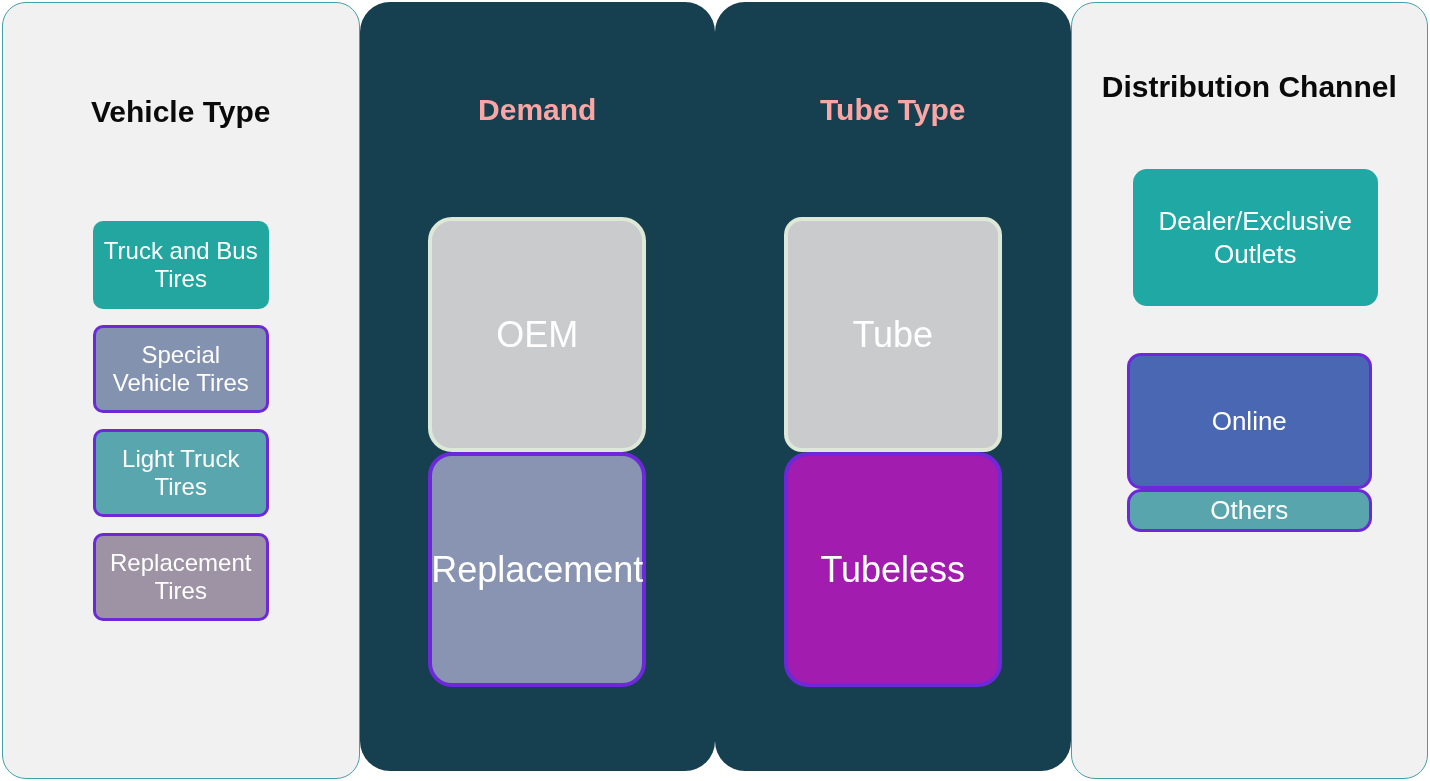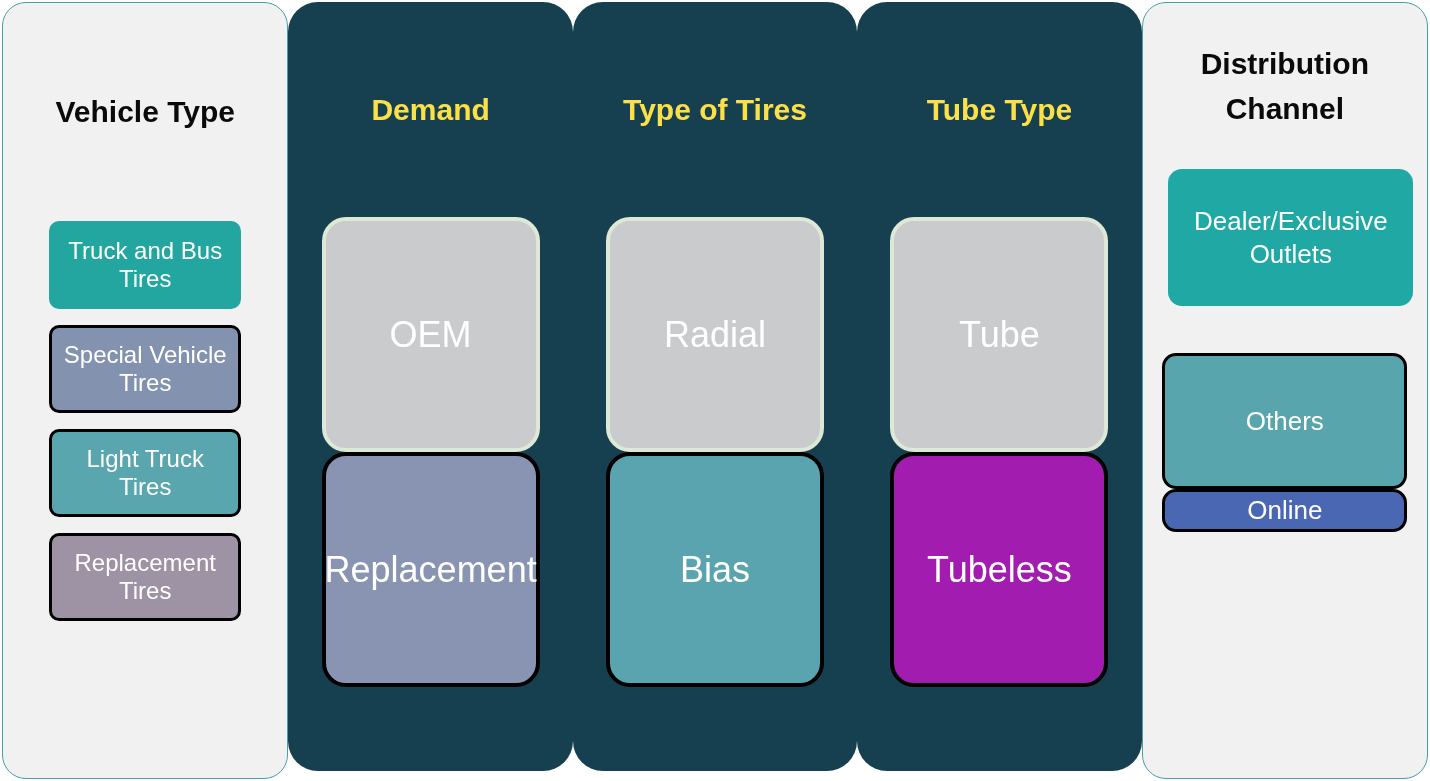--- a/index.html
+++ b/index.html
@@ -35,42 +35,42 @@
   .col-title {
     display: flex;
     align-items: center;
     justify-content: center;
     text-align: center;
     font-weight: 700;
     font-size: 30px;
     width: 100%;
   }
   .light .col-title { color: #0A0A0A; }
-  .dark .col-title { color: #fde047; }
+  .dark .col-title { color: #fca5a5; }
   .col-vehicle .col-title { height: 218px; }
   .dark .col-title { height: 215px; }
   .col-dist .col-title { height: 166px; line-height: 1.5; }
 
   .seg {
     box-sizing: border-box;
     display: flex;
     align-items: center;
     justify-content: center;
     text-align: center;
     color: #FFFFFF;
     padding: 2px 6px;
   }
-  .seg[data-border="white"] { border: 3px solid #000000; }
+  .seg[data-border="white"] { border: 3px solid #6d28d9; }
   .seg[data-border="pale-green"] { border: 4px solid #DEE8D6; }
   .seg[data-border="none"] { border: none; }
   .dark .seg[data-border="white"] { border-width: 4px; }
 
   
   .col-vehicle .seg {
-    width: 192px; height: 88px;
+    width: 176px; height: 88px;
     border-radius: 10px;
     font-size: 24px; line-height: 1.18;
     margin-bottom: 16px;
   }
   .col-vehicle .seg:nth-of-type(1) { margin-bottom: 30px; }
 
   
   .dark .seg {
     width: 218px; height: 235px;
     border-radius: 24px;
@@ -112,46 +112,37 @@
   <div class="col dark">
     <div class="col-title">Demand</div>
     <div class="seg" data-border="pale-green" style="background-color: rgb(201, 203, 205);">
       <span>OEM</span>
     </div>
     <div class="seg" data-border="white" style="background-color: rgb(136, 148, 177);">
       <span>Replacement</span>
     </div>
   </div>
 
-  <div class="col dark">
-    <div class="col-title">Type of Tires</div>
-    <div class="seg" data-border="pale-green" style="background-color: rgb(201, 203, 205);">
-      <span>Radial</span>
-    </div>
-    <div class="seg" data-border="white" style="background-color: rgb(89, 164, 175);">
-      <span>Bias</span>
-    </div>
-  </div>
 
   <div class="col dark">
     <div class="col-title">Tube Type</div>
-    <div class="seg" data-border="pale-green" style="background-color: rgb(201, 203, 205);">
+    <div class="seg" data-border="pale-green" style="background-color: rgb(201, 203, 205); border-radius: 18px;">
       <span>Tube</span>
     </div>
     <div class="seg" data-border="white" style="background-color: #a21caf;">
       <span>Tubeless</span>
     </div>
   </div>
 
   <div class="col light col-dist">
     <div class="col-title">Distribution Channel</div>
     <div class="seg" data-border="none" style="background-color: rgb(31, 168, 164);">
       <span>Dealer/Exclusive Outlets</span>
     </div>
+    <div class="seg" data-border="white" style="background-color: rgb(74, 103, 180);">
+      <span>Online</span>
+    </div>
     <div class="seg" data-border="white" style="background-color: rgb(88, 165, 174);">
       <span>Others</span>
-    </div>
-    <div class="seg" data-border="white" style="background-color: rgb(74, 103, 180);">
-      <span>Online</span>
     </div>
   </div>
 
 </div>
 
 </body></html>

